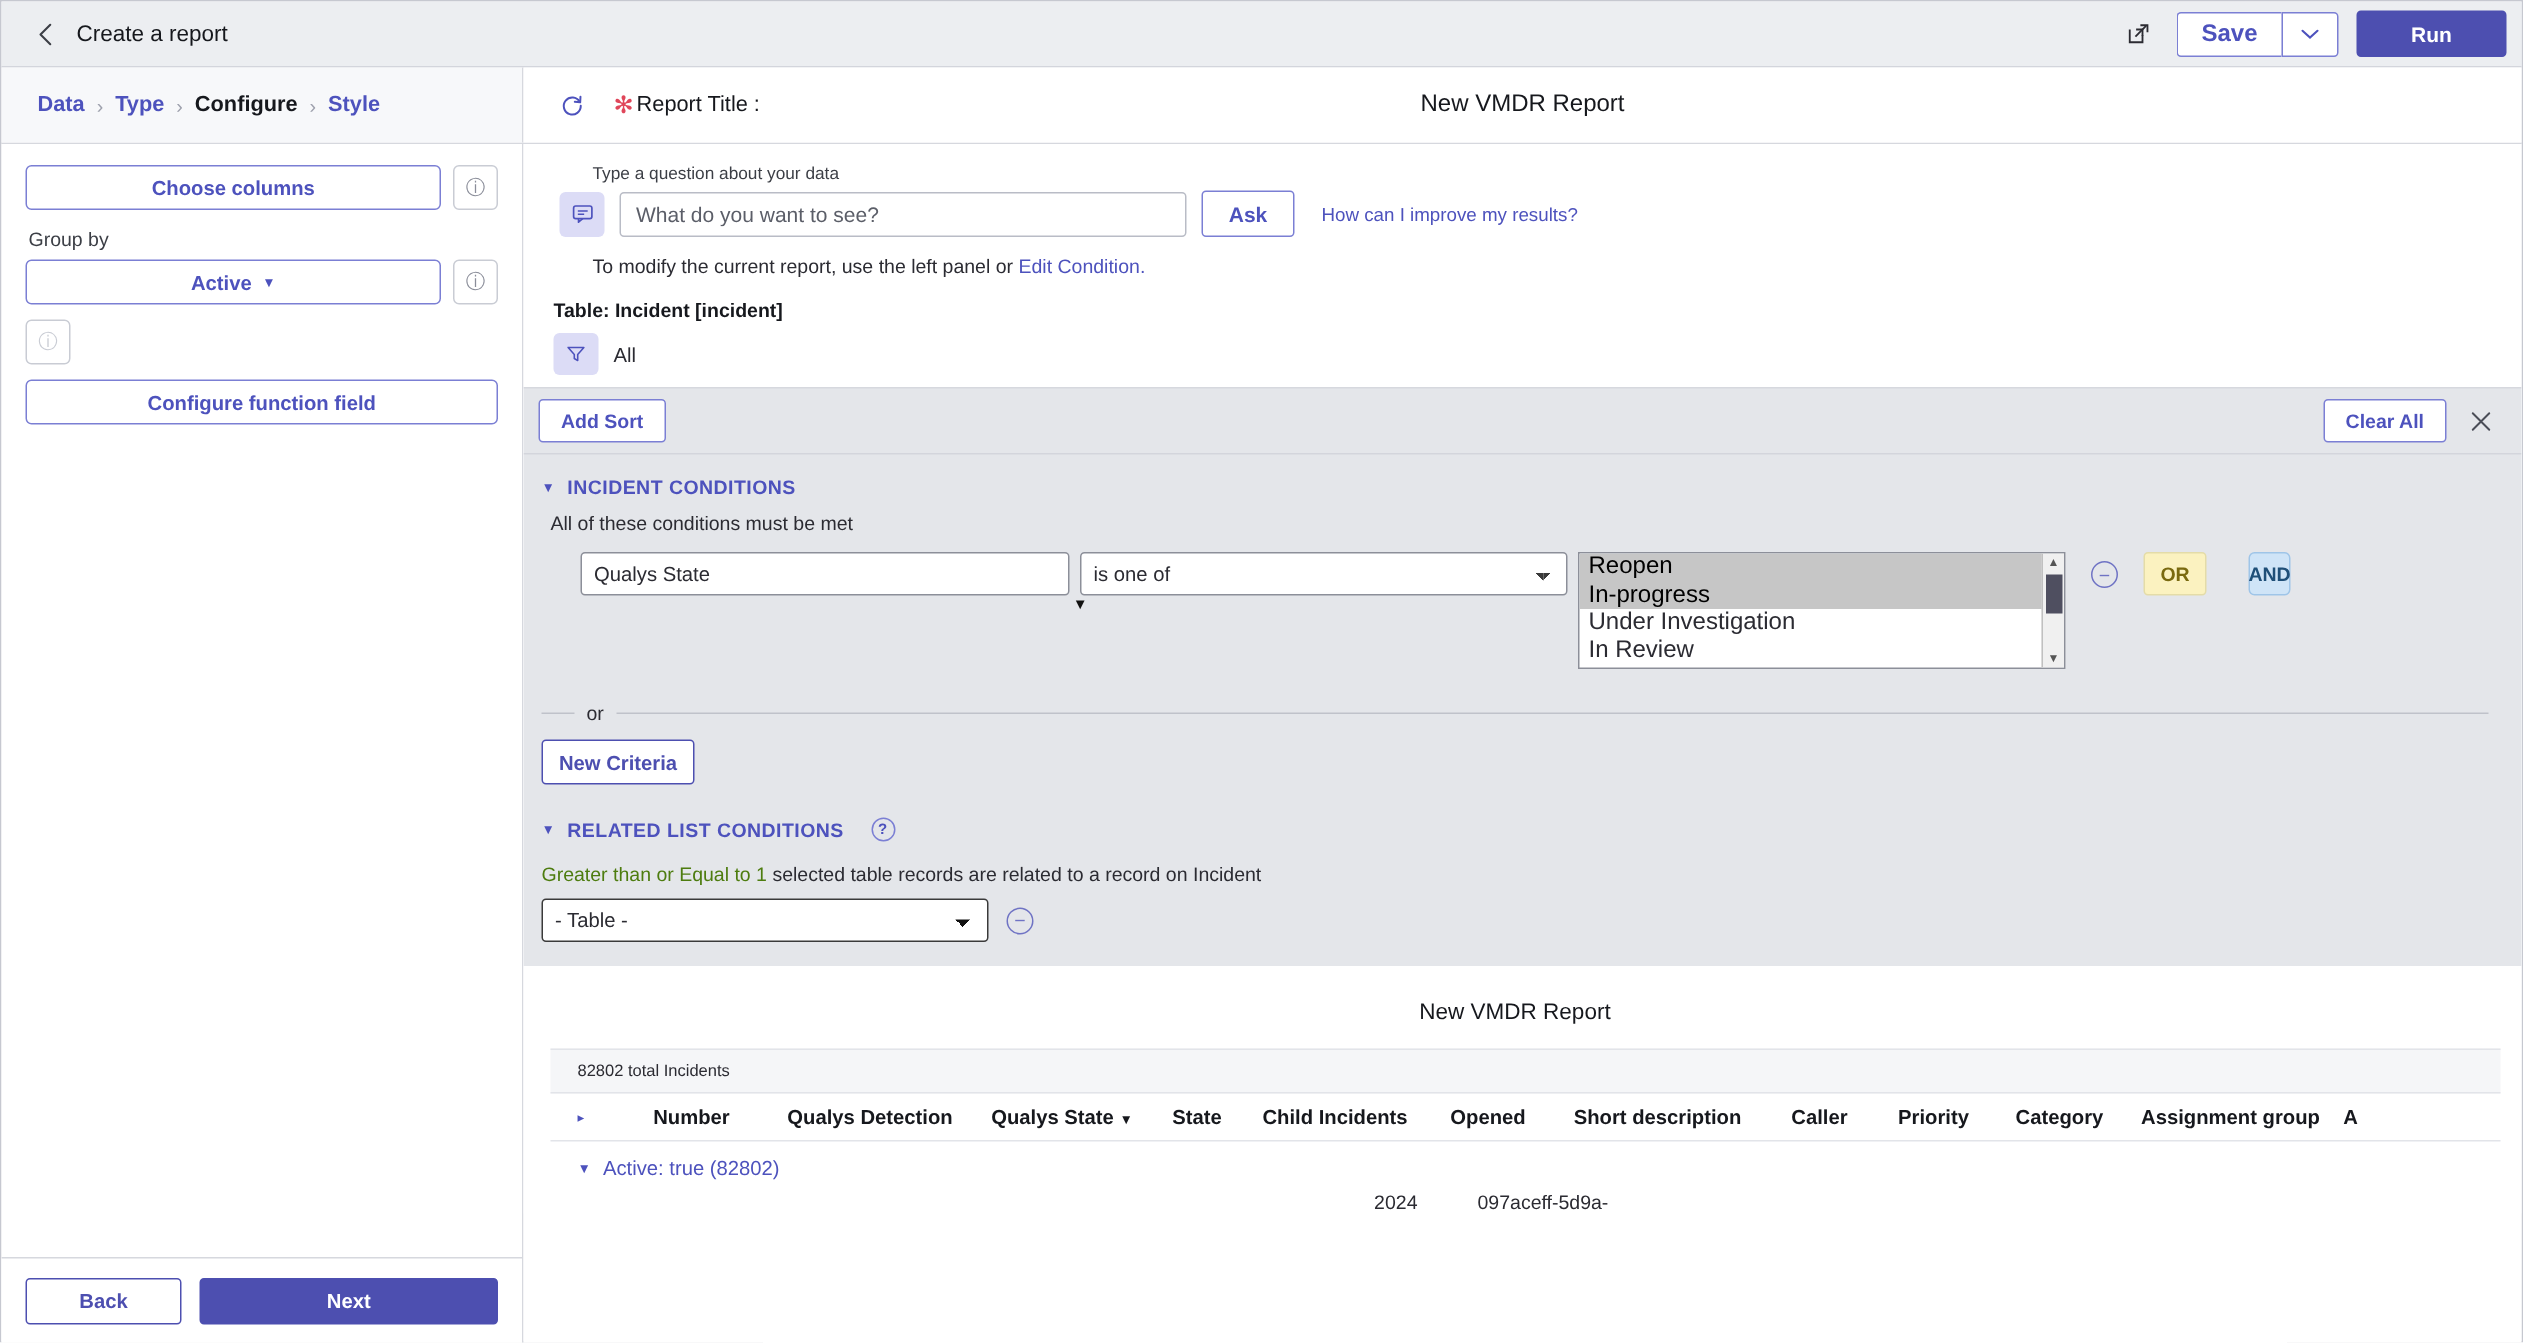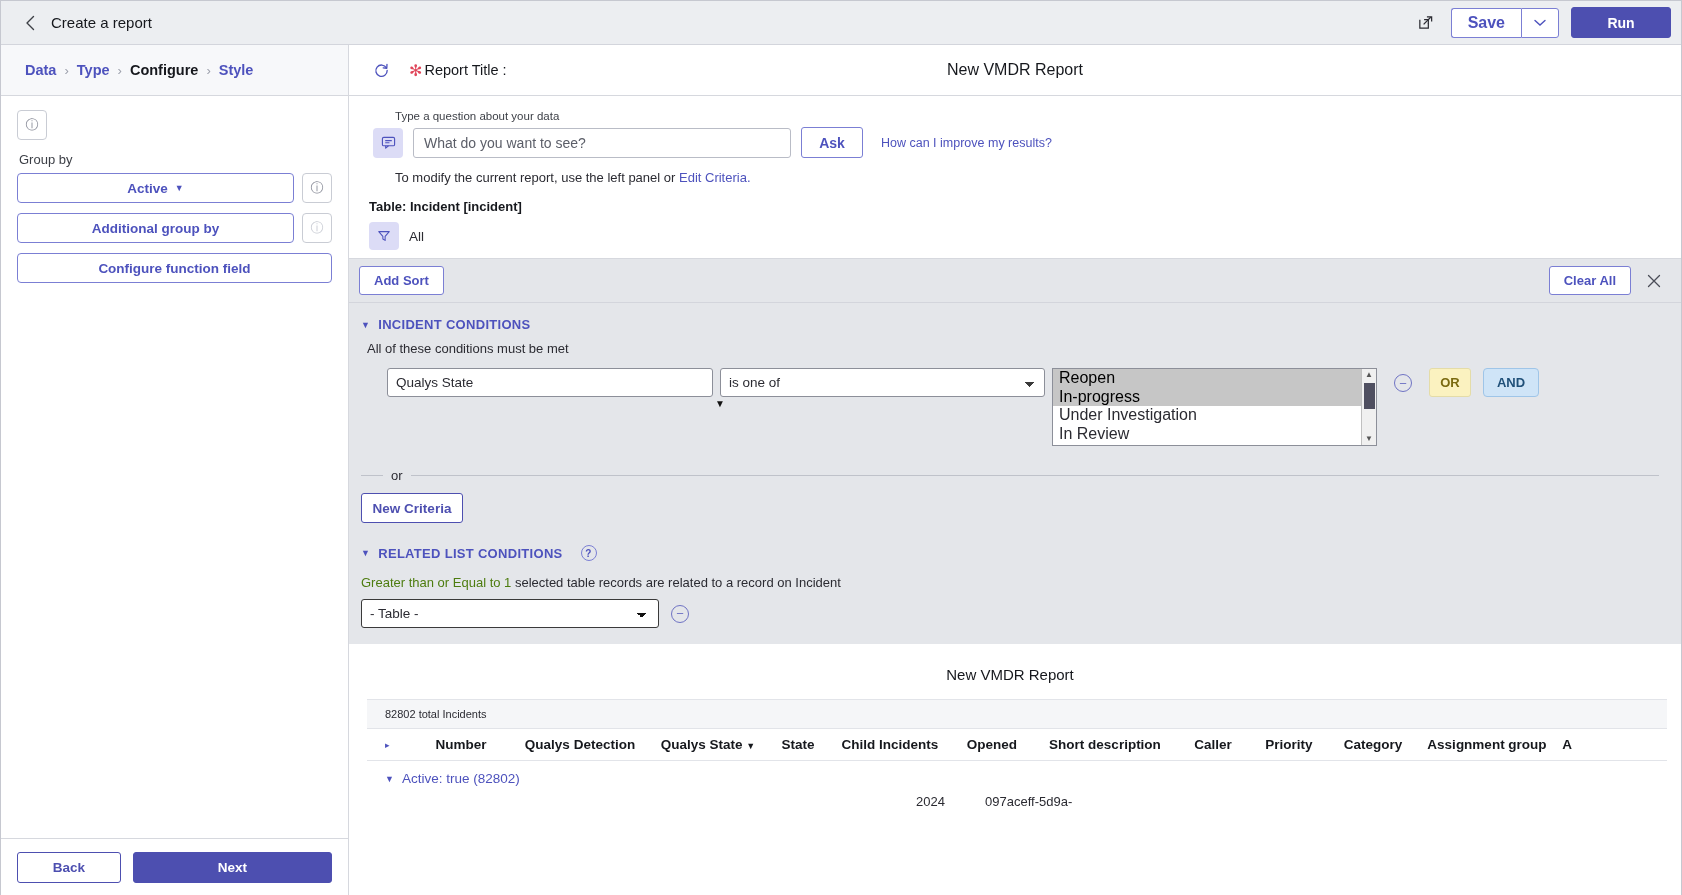--- a/index.html
+++ b/index.html
@@ -202,23 +202,23 @@
     width:18px; height:18px; border:1.5px solid #6f73c4; border-radius:50%;
     display:flex; align-items:center; justify-content:center; color:#6f73c4;
     font-size:13px; cursor:pointer; margin-top:6px; margin-left:10px; flex:none;
   }
   .btn-or {
     width:42px; height:29px; background:#fbf2c0; border:1px solid #e4dca8; border-radius:3px;
     color:#7a6a10; font-size:13px; font-weight:bold; cursor:pointer;
     display:flex; align-items:center; justify-content:center; margin-left:10px;
   }
   .btn-and {
-    width:56px; height:29px; background:#cfe4f7; border:1px solid #9fc5e8; border-radius:4px;
+    width:28px; height:29px; background:#cfe4f7; border:1px solid #9fc5e8; border-radius:4px;
     color:#1f4f78; font-size:13px; font-weight:bold; cursor:pointer;
-    display:flex; align-items:center; justify-content:center; margin-left:5px;
+    display:flex; align-items:center; justify-content:center; margin-left:21px;
   }
 
   .or-divider { display:flex; align-items:center; gap:8px; padding:22px 22px 0 12px; }
   .or-divider .line-s { width:22px; height:1px; background:#bfc2ca; }
   .or-divider .or-txt { font-size:13px; color:#2b2b32; }
   .or-divider .line-l { flex:1; height:1px; background:#bfc2ca; }
   .btn-newcrit {
     margin:10px 0 0 12px; width:102px; height:30px; background:#fff;
     border:1px solid #4d4fb0; border-radius:3px; color:#4d4fb0;
     font-size:13.5px; font-weight:bold; cursor:pointer;
@@ -314,32 +314,32 @@
       <span class="req-star">✻</span>
       <span class="title-label">Report Title :</span>
       <div class="title-value">New VMDR Report</div>
     </div>
   </div>
 
   <div class="body">
 
     <div class="sidebar">
       <div class="sb-row">
+        <div class="sb-btn">Choose columns</div>
         <div class="info-ico">ⓘ</div>
       </div>
       <div class="group-label">Group by</div>
       <div class="sb-row">
         <div class="sb-btn">
           <span>Active</span>
           <span class="caret-dn">▼</span>
         </div>
         <div class="info-ico">ⓘ</div>
       </div>
       <div class="sb-row">
-        <div class="sb-btn">Additional group by</div>
         <div class="info-ico dim">ⓘ</div>
       </div>
       <div class="sb-row">
         <div class="sb-btn wide">Configure function field</div>
       </div>
       <div class="sb-footer">
         <div class="btn-back">Back</div>
         <div class="btn-next">Next</div>
       </div>
     </div>
@@ -354,21 +354,21 @@
               <rect x="1.5" y="2.5" width="13" height="9" rx="1.5" stroke="#4d52bd" stroke-width="1.2" fill="none"></rect>
               <path d="M5 11.5 L5 14 L8 11.5" stroke="#4d52bd" stroke-width="1.2" fill="none" stroke-linejoin="round"></path>
               <path d="M4.5 6 H11.5 M4.5 8.3 H9" stroke="#4d52bd" stroke-width="1.1"></path>
             </svg>
           </div>
           <input class="ask-input" placeholder="What do you want to see?" style="">
           <div class="btn-ask">Ask</div>
           <span class="improve-link">How can I improve my results?</span>
         </div>
         <div class="modify-note">
-          <span>To modify the current report, use the left panel or </span><a>Edit Criteria.</a>
+          <span>To modify the current report, use the left panel or </span><a>Edit Condition.</a>
         </div>
       </div>
 
       <div class="table-line">Table: Incident [incident]</div>
       <div class="filter-row">
         <div class="funnel-ico">
           <svg width="14" height="14" viewBox="0 0 16 16">
               <path d="M2 3 H14 L9.3 8.4 V13 L6.7 11.4 V8.4 Z" stroke="#4d52bd" stroke-width="1.2" fill="none" stroke-linejoin="round"></path>
             </svg>
         </div>

